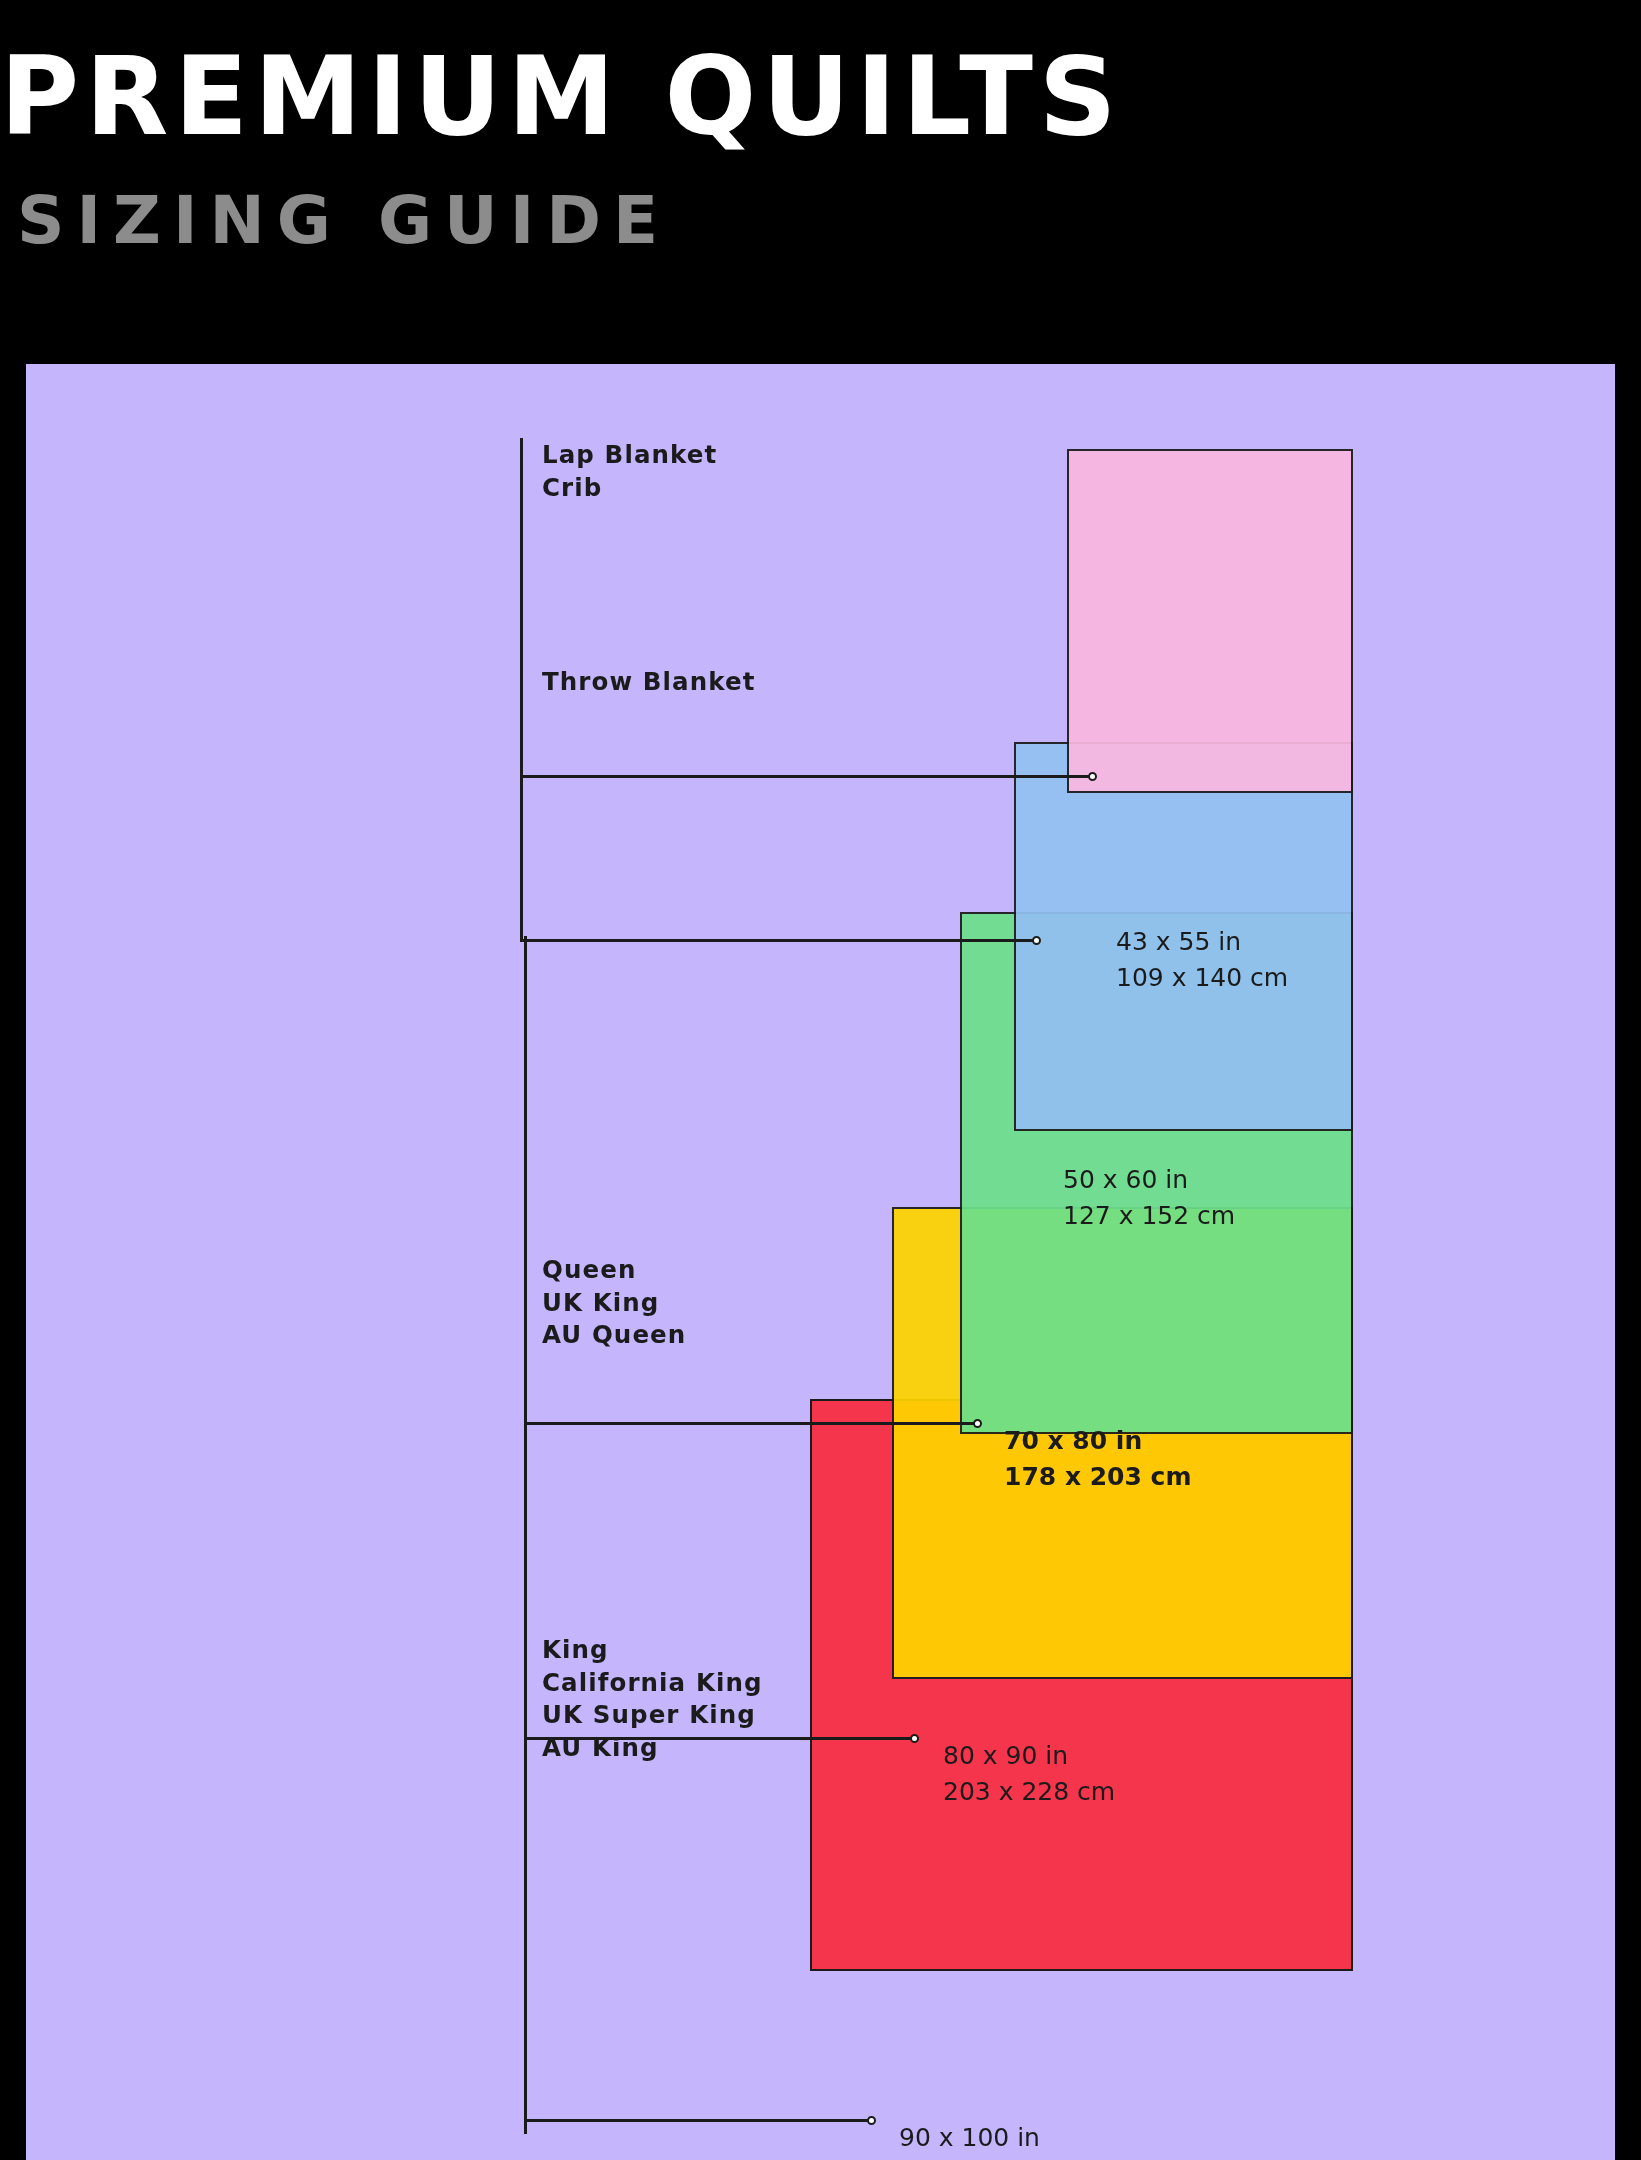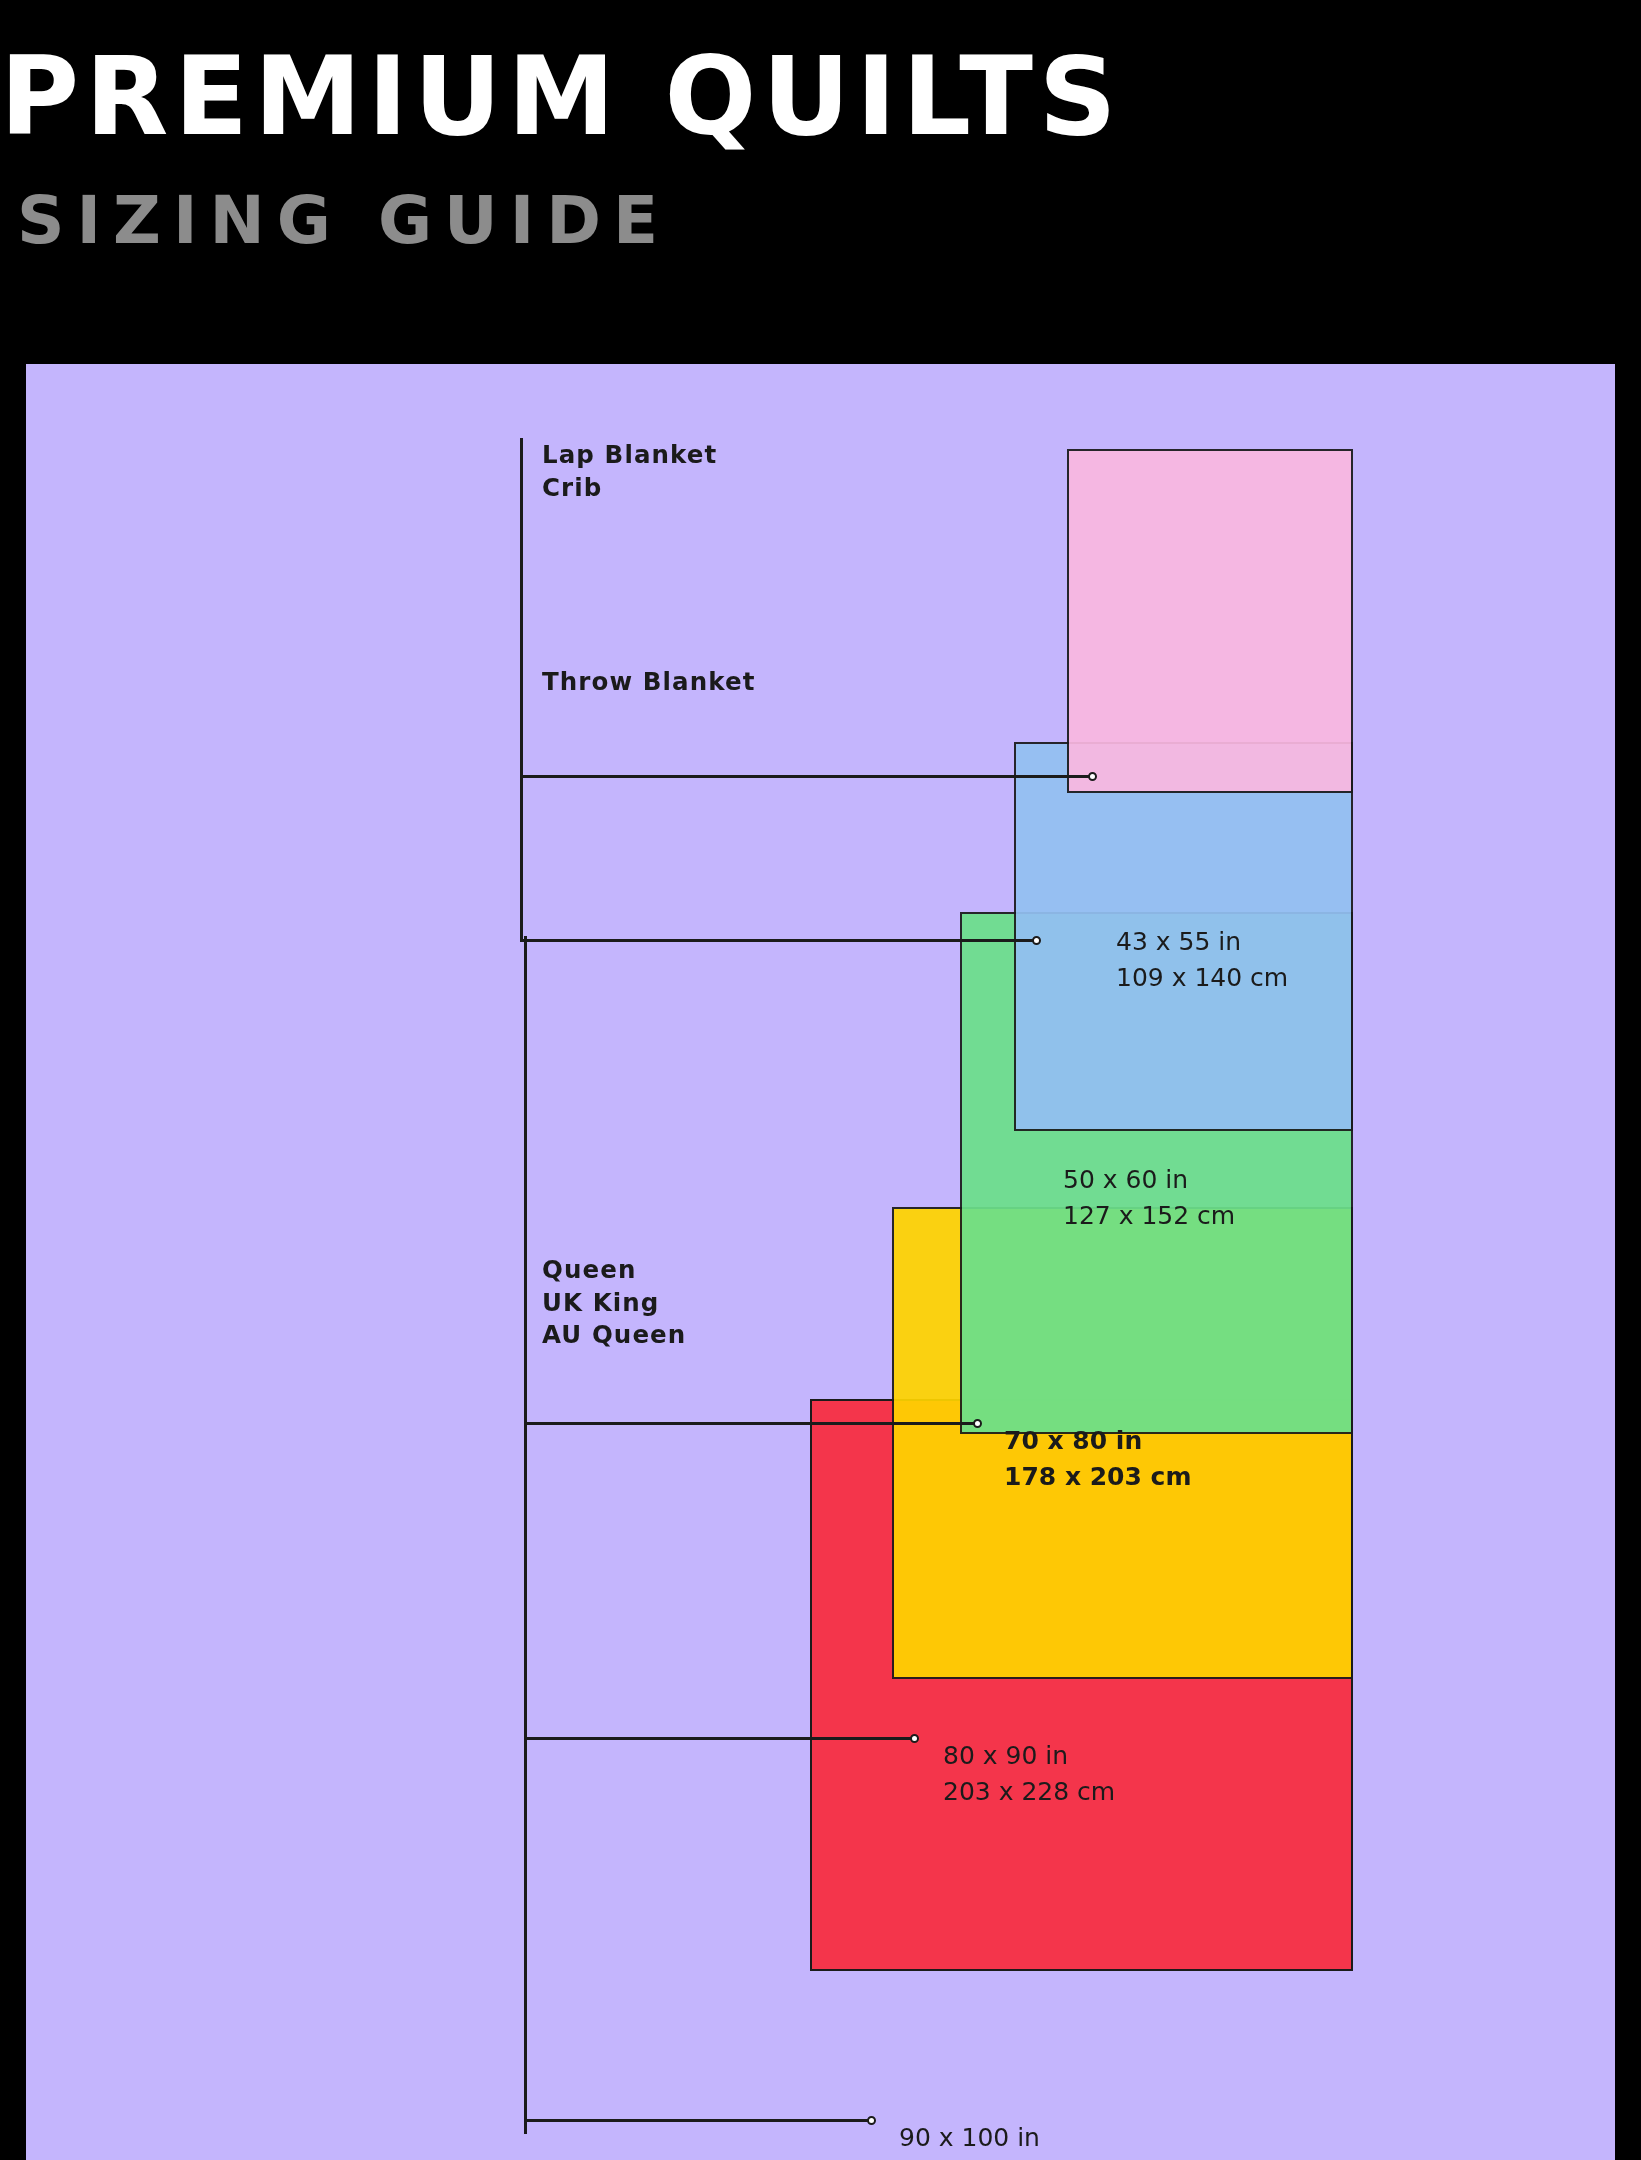--- a/index.html
+++ b/index.html
@@ -189,20 +189,26 @@
         <div>AU Queen</div>
       </div>
       <div class="dims" style="left:917px; top:1342px; z-index:12;">
         <div>80 x 90 in</div>
         <div>203 x 228 cm</div>
       </div>
 
       <div class="bracket-v" style="left:498px; top:1270px; height:500px; z-index:10;"></div>
       <div class="bracket-h" style="left:498px; top:1755px; width:348px; z-index:10;"></div>
       <div class="dot" style="left:841px; top:1752px; z-index:11;"></div>
+      <div class="names" style="left:516px; top:1270px; z-index:12;">
+        <div>King</div>
+        <div>California King</div>
+        <div>UK Super King</div>
+        <div>AU King</div>
+      </div>
       <div class="dims" style="left:873px; top:1724px; z-index:12;">
         <div>90 x 100 in</div>
         <div>228 x 254 cm</div>
       </div>
 
     </div>
   </div>
 </div>
 
 </body></html>

